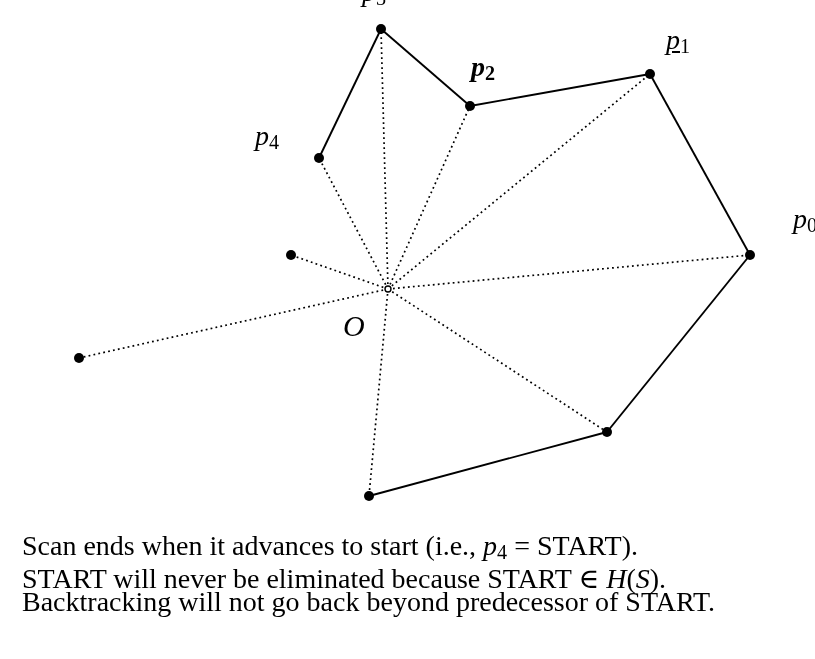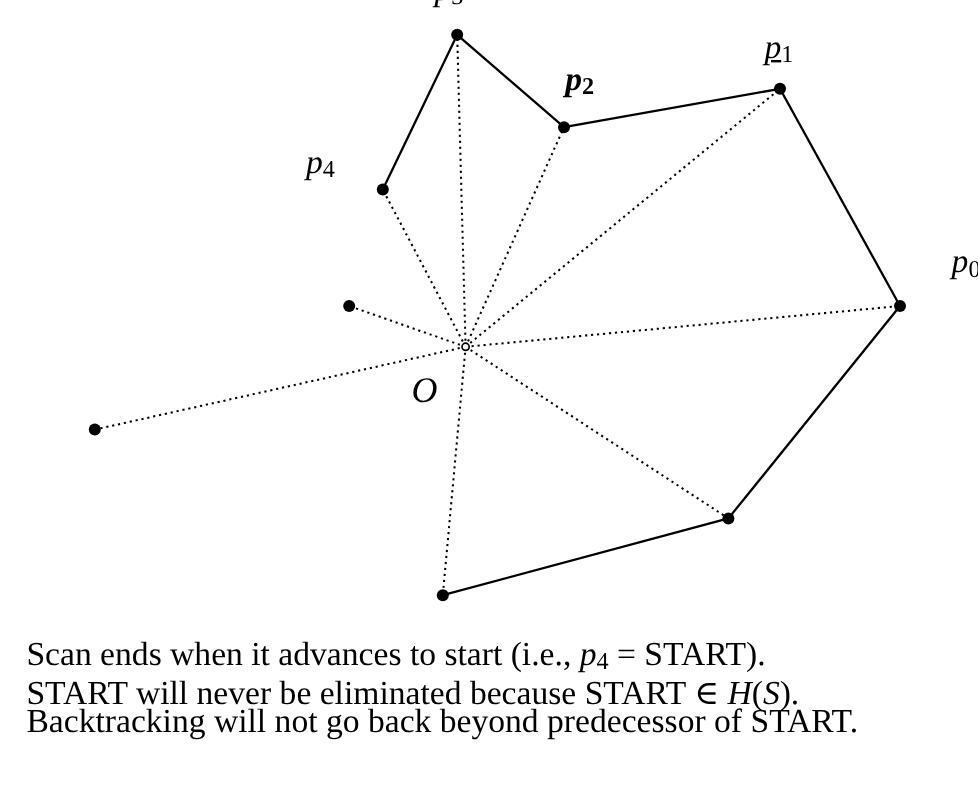--- a/index.html
+++ b/index.html
@@ -46,21 +46,21 @@
     <circle cx="319" cy="158" r="5" class="dot"></circle>
     <circle cx="291" cy="255" r="5" class="dot"></circle>
     <circle cx="79" cy="358" r="5" class="dot"></circle>
     <circle cx="369" cy="496" r="5" class="dot"></circle>
     <circle cx="607" cy="432" r="5" class="dot"></circle>
     <circle cx="388" cy="289" r="3" class="origin-dot"></circle>
   </svg>
 
 <div id="labels">
     <div class="plabel" style="left: 793px; top: 205px;"><span class="base">p</span><span class="sub">0</span></div>
-    <div class="plabel" style="left: 637px; top: 26px; text-decoration: underline;"><span class="base">p</span><span class="sub">1</span></div>
+    <div class="plabel" style="left: 666px; top: 26px; text-decoration: underline;"><span class="base">p</span><span class="sub">1</span></div>
     <div class="plabel" style="left: 471px; top: 53px; font-weight: bold;"><span class="base">p</span><span class="sub">2</span></div>
     <div class="plabel" style="left: 362px; top: -22px;"><span class="base">p</span><span class="sub">3</span></div>
     <div class="plabel" style="left: 255px; top: 122px;"><span class="base">p</span><span class="sub">4</span></div>
     <div class="olabel" style="left: 343px; top: 311px;">O</div>
   </div>
 <div id="caption">
     <div class="caption-line" style="left: 22px; top: 532px;"><span>Scan ends when it advances to start (i.e., </span><span class="it">p</span><span class="sub">4</span><span> = START).</span></div>
     <div class="caption-line" style="left: 22px; top: 565px;"><span>START will never be eliminated because START ∈ </span><span class="it">H</span><span>(</span><span class="it">S</span><span>).</span></div>
     <div class="caption-line" style="left: 22px; top: 588px;"><span>Backtracking will not go back beyond predecessor of START.</span></div>
   </div>

